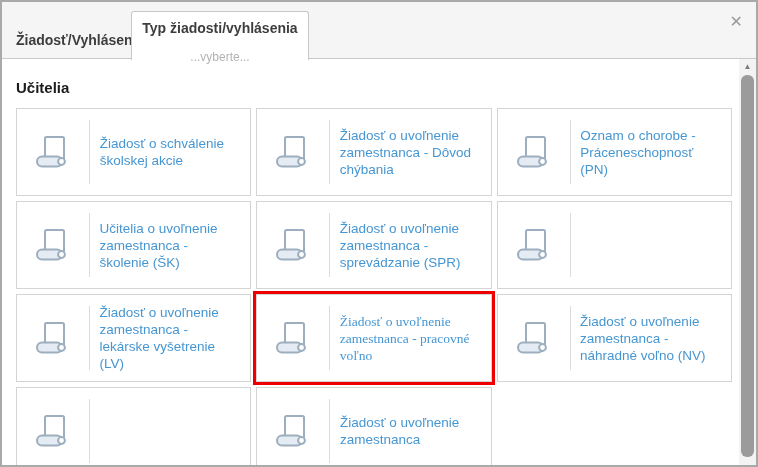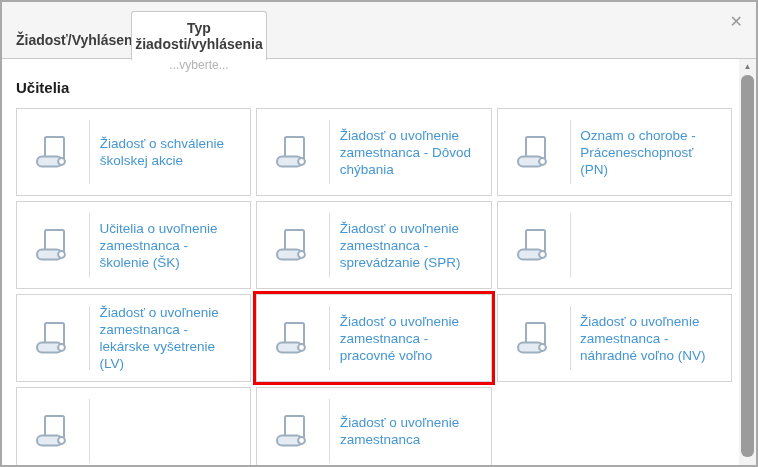--- a/index.html
+++ b/index.html
@@ -17,47 +17,47 @@
   .header {
     height:57px; background:#f5f5f5;
     border-bottom:1px solid #c9c9c9;
     position:relative;
   }
   .tab-inactive {
     position:absolute; left:14px; bottom:10px;
     font-size:14px; font-weight:bold; color:#3d3d3d; cursor:pointer;
   }
   .tab-active {
-    position:absolute; left:129px; top:9px; width:136px; height:49px;
+    position:absolute; left:129px; top:9px; width:178px; height:49px;
     background:#fff; border:1px solid #c9c9c9; border-bottom:none;
     border-radius:3px 3px 0 0; text-align:center; padding-top:8px; z-index:2;
     cursor:default;
   }
   .tab-active .title { font-size:14px; font-weight:bold; color:#3d3d3d; }
-  .tab-active .sub   { font-size:12px; color:#b3b3b3; margin-top:6px; }
+  .tab-active .sub   { font-size:12px; color:#b3b3b3; margin-top:14px; }
   .close-btn {
     position:absolute; top:12px; right:13px;
     font-size:16px; color:#9a9a9a; background:none; border:none;
     cursor:pointer; line-height:1; font-family:"Liberation Sans", sans-serif;
   }
   
   .content {
     position:absolute; top:57px; left:0; right:0; bottom:0;
     background:#fff; padding:8px 24px 6px 14px;
   }
   .section-title { font-size:15px; font-weight:bold; color:#1c1c1c; margin:12px 0 12px; }
   .grid {
     display:grid; grid-template-columns:repeat(3, 1fr);
     grid-auto-rows:88px; gap:5px;margin-top:10px;
   }
   .card {
     border:1px solid #d4d4d4; background:#fff;
     display:flex; align-items:center; cursor:pointer; position:relative;
   }
-  .card.highlighted { outline:3px solid var(--red); outline-offset:0px; z-index:3; }
+  .card.highlighted { outline:3px solid var(--red); outline-offset:0px; z-index:3;font-family:Liberation Serif, serif; }
   .card-iconbox { flex:0 0 72px; display:flex; justify-content:center; align-items:center; }
   .card-divider { width:1px; align-self:center; height:64px; background:#dcdcdc; }
   .card-label {
     color:var(--link); font-size:13.5px; line-height:17px;
     padding:0 10px 0 10px; max-width:178px; text-decoration:none; display:block;
   }
   
   .scrollbar {
     position:absolute; top:57px; right:0; bottom:0; width:17px;
     background:#f3f3f3; z-index:4;

